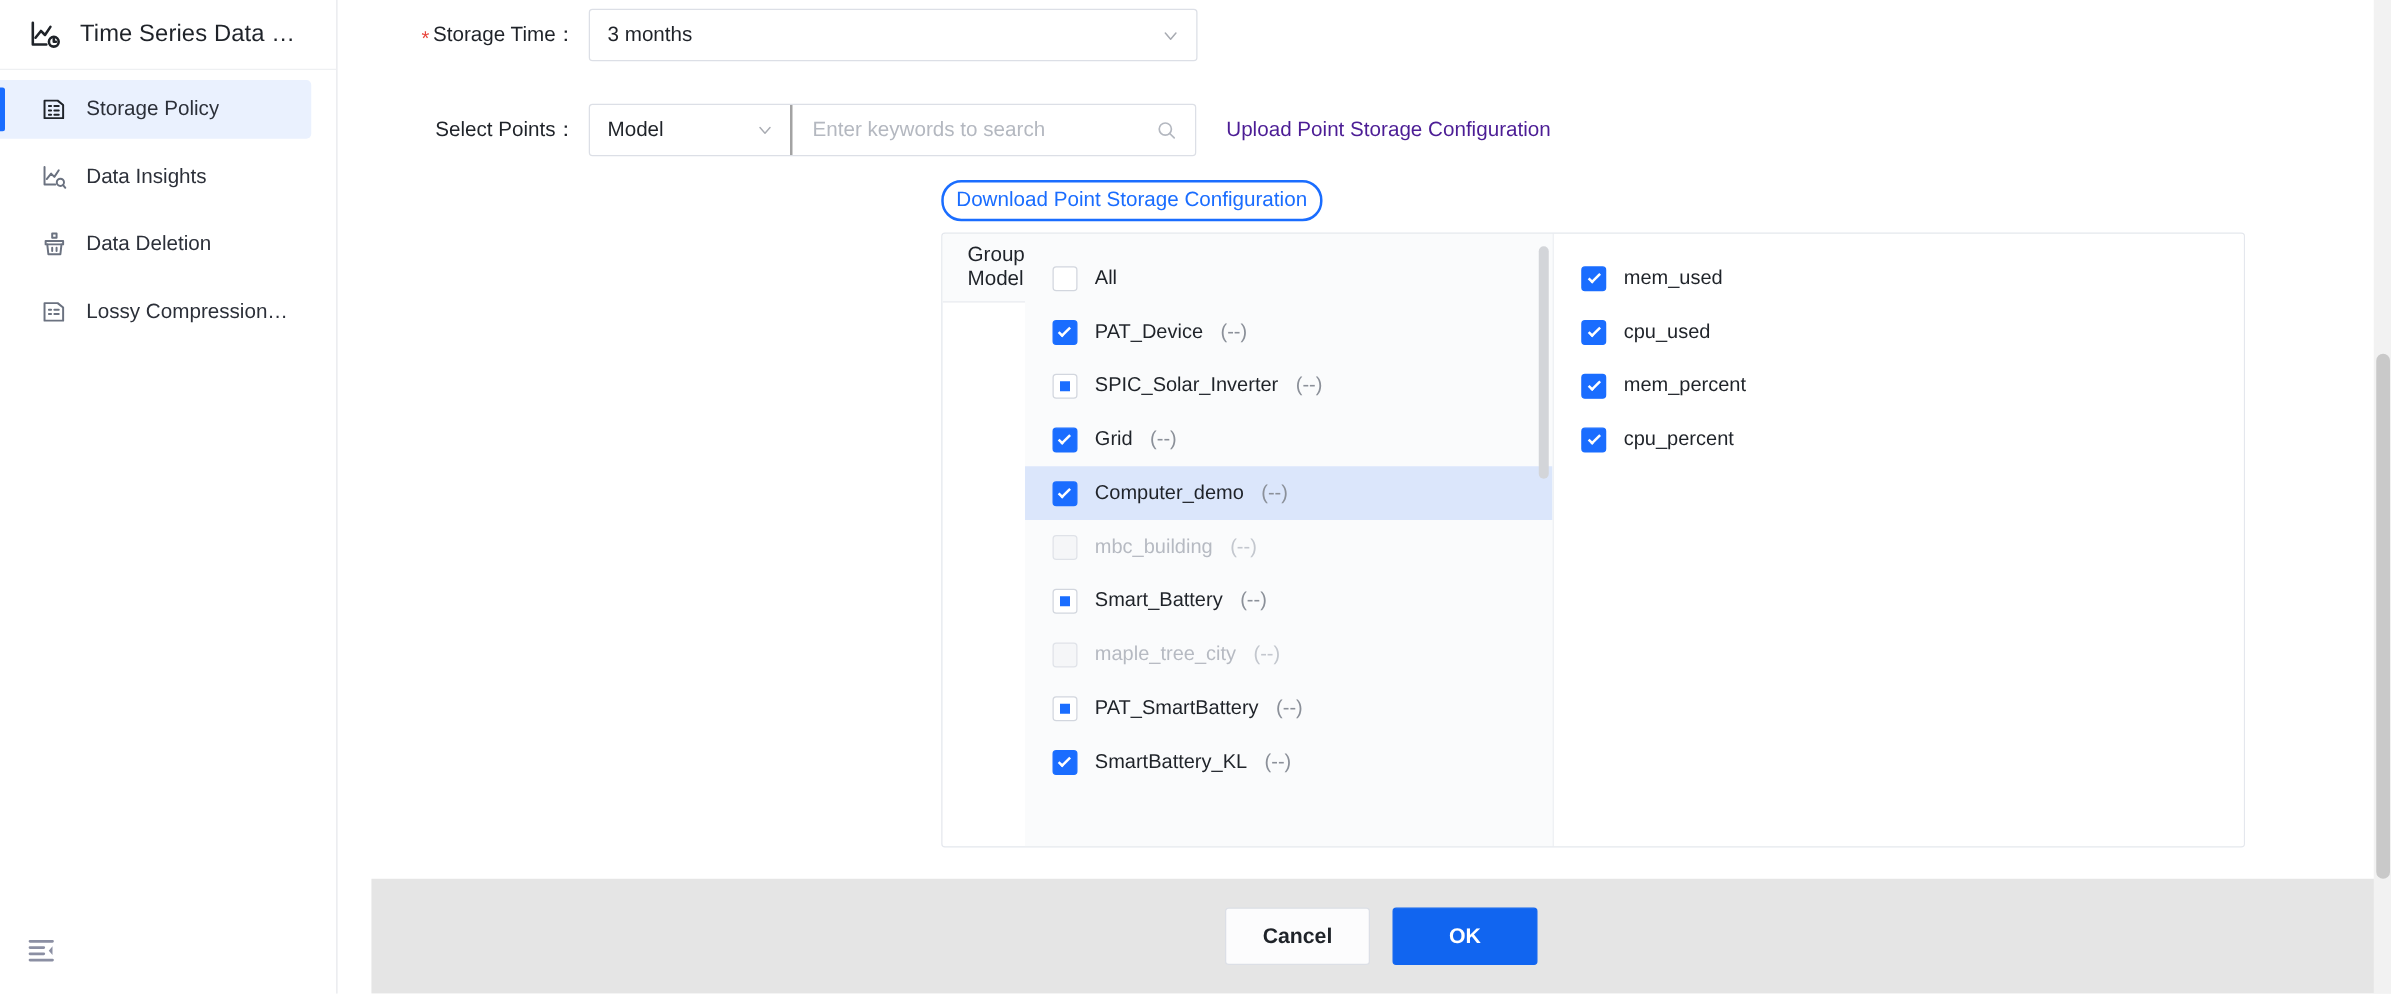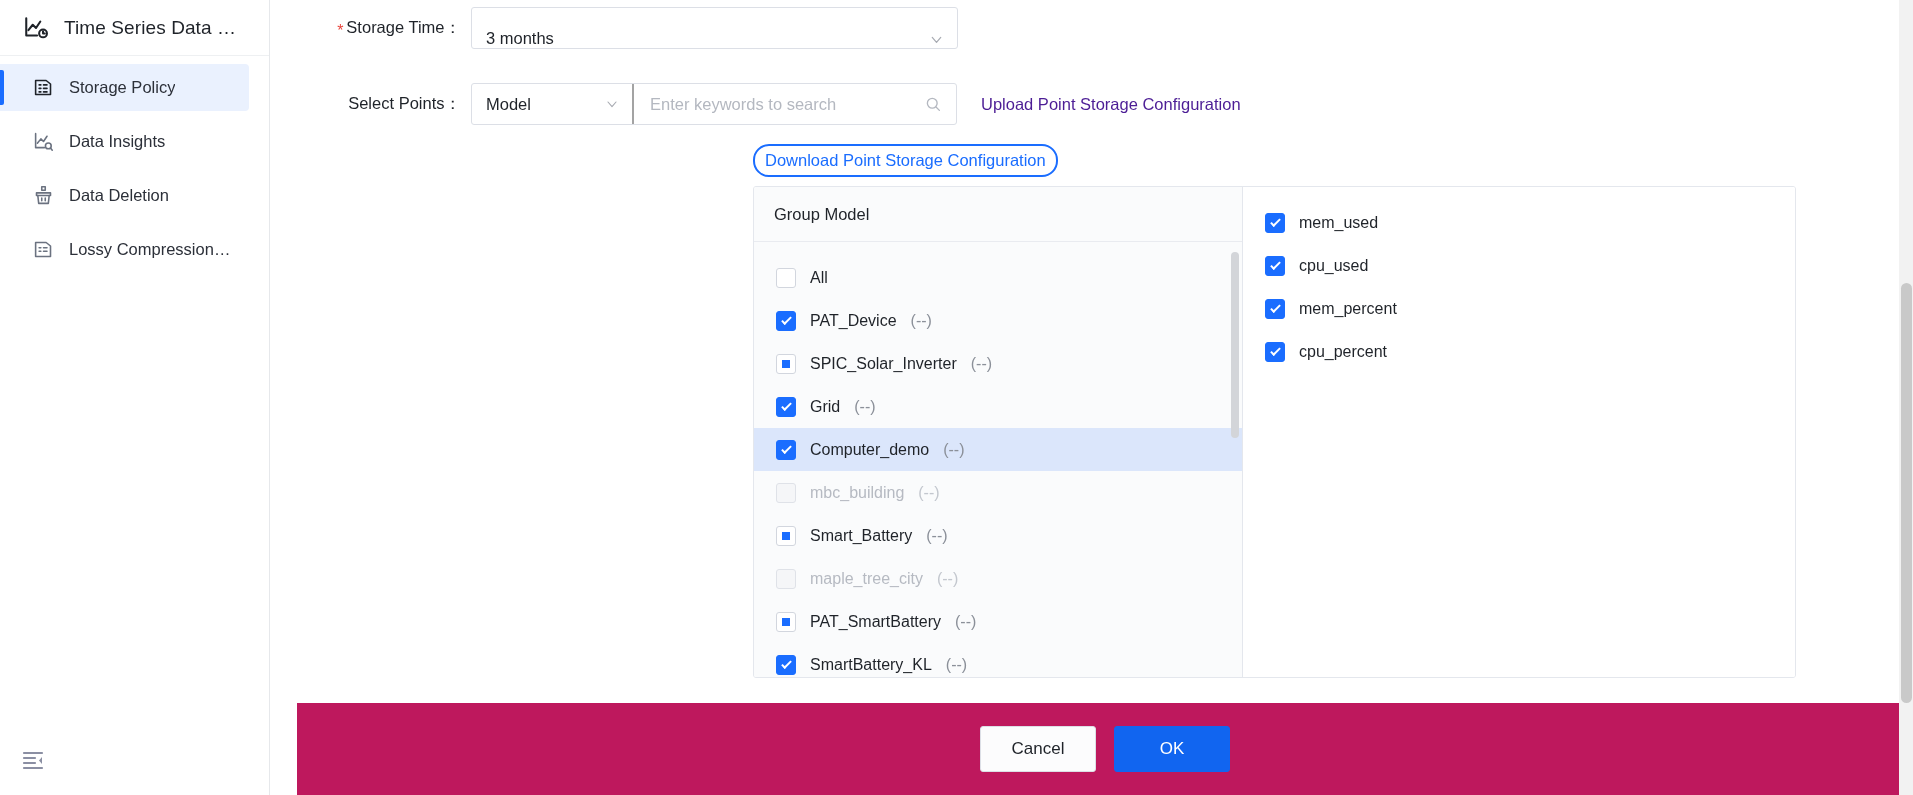--- a/index.html
+++ b/index.html
@@ -145,21 +145,21 @@
     position: relative;
     top: 3px;
   }
 
   .select-box {
     height: 42px;
     border: 1px solid #dcdfe6;
     border-radius: 3px;
     background: #fff;
     display: flex;
-    align-items: flex-end;
+    align-items: center;
     padding: 0 12px 0 14px;
     box-sizing: border-box;
     cursor: pointer;
     font-size: 16.5px;
     color: #1f2329;
     position: relative;
   }
   .select-storage { width: 487px; }
   .select-value { flex: 1 1 auto; }
   .chev {
@@ -240,21 +240,21 @@
     height: 492px;
     border: 1px solid #e4e7ed;
     border-radius: 3px;
     background: #fff;
     display: flex;
     box-sizing: border-box;
     overflow: hidden;
   }
   .panel-col {
     display: flex;
-    flex-direction: column;
+    flex-direction: row;
     height: 100%;
     box-sizing: border-box;
   }
   .col-left {
     width: 489px;
     flex: 0 0 489px;
     border-right: 1px solid #e4e7ed;
   }
   .col-right {
     flex: 1 1 auto;
@@ -357,21 +357,22 @@
   
   .footer {
     position: absolute;
     left: 0; right: 0;
     bottom: 0;
     height: 92px;
     display: flex;
     align-items: center;
     justify-content: center;
     gap: 18px;
-    background: #be185d;
+    background: #e5e5e5;
+    font-weight: bold;
   }
   .btn {
     min-width: 116px;
     height: 46px;
     border-radius: 3px;
     font-size: 17px;
     display: inline-flex;
     align-items: center;
     justify-content: center;
     cursor: pointer;

